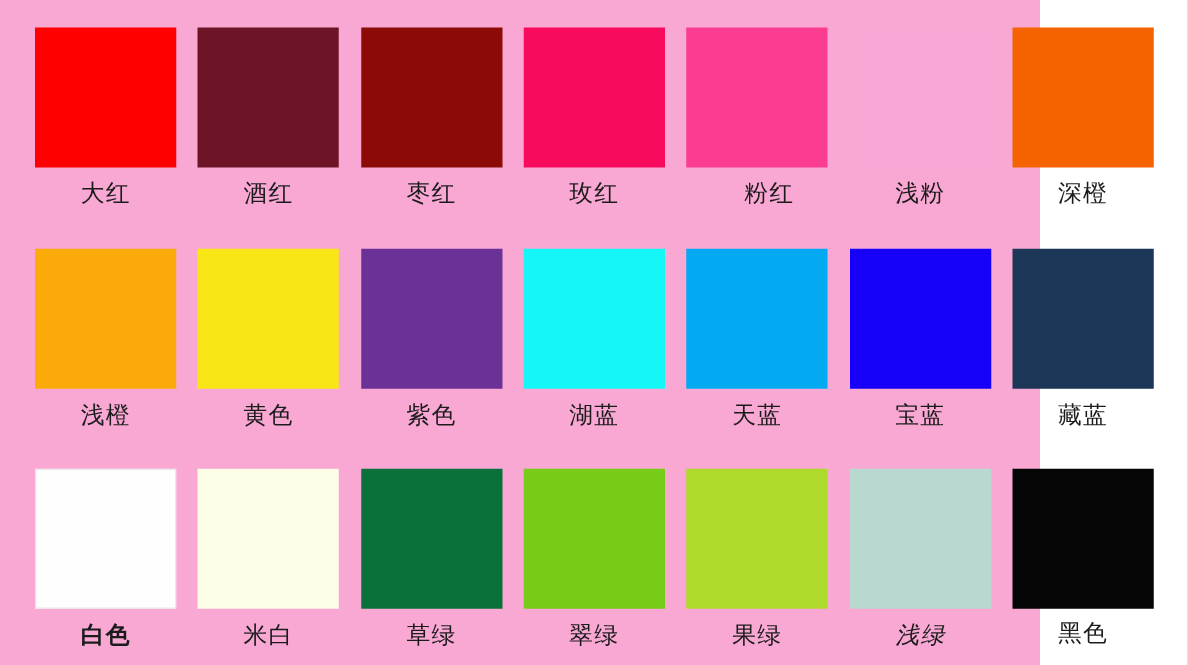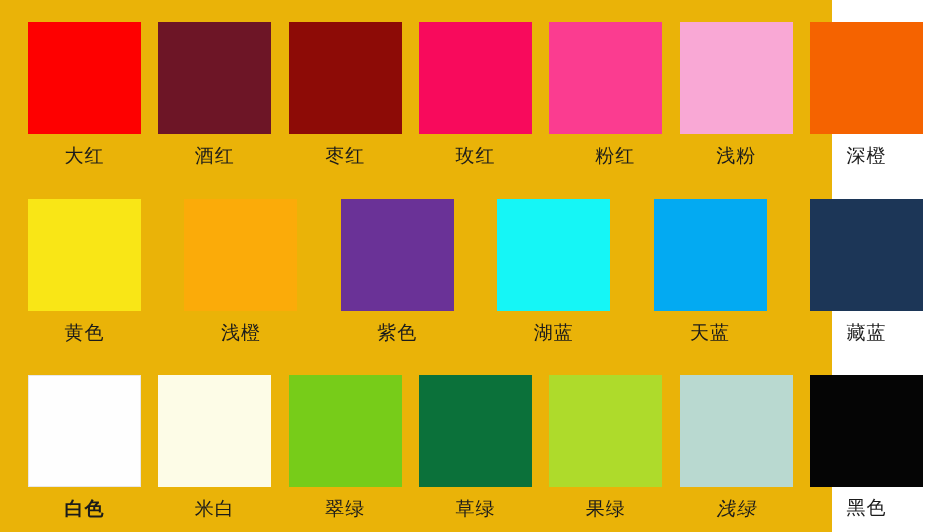--- a/index.html
+++ b/index.html
@@ -11,21 +11,21 @@
     width: 950px;
     height: 532px;
     background: #ffffff;
     font-family: "Liberation Sans", "DejaVu Sans", sans-serif;
     overflow: hidden;
   }
   #palette-board {
     position: relative;
     width: 832px;
     height: 532px;
-    background: #eab308;
+    background: #f9a8d4;
   }
   .swatch-row {
     display: flex;
     width: 950px;
     padding: 0 27px 0 28px;
     justify-content: space-between;
   }
   #row-1 { padding-top: 22px; }
   #row-2 { padding-top: 32px; }
   #row-3 { padding-top: 31px; }
@@ -85,61 +85,65 @@
       <div class="swatch-label" style="color: rgb(27, 27, 27);">浅粉</div>
     </div>
     <div class="swatch-cell">
       <div class="swatch-chip" style="background-color: rgb(245, 99, 0);"></div>
       <div class="swatch-label" style="color: rgb(27, 27, 27);">深橙</div>
     </div>
   </div>
 
   <div class="swatch-row" id="row-2">
     <div class="swatch-cell">
+      <div class="swatch-chip" style="background-color: rgb(251, 171, 9);"></div>
+      <div class="swatch-label" style="color: rgb(27, 27, 27);">浅橙</div>
+    </div>
+    <div class="swatch-cell">
       <div class="swatch-chip" style="background-color: rgb(249, 230, 22);"></div>
       <div class="swatch-label" style="color: rgb(27, 27, 27);">黄色</div>
-    </div>
-    <div class="swatch-cell">
-      <div class="swatch-chip" style="background-color: rgb(251, 171, 9);"></div>
-      <div class="swatch-label" style="color: rgb(27, 27, 27);">浅橙</div>
     </div>
     <div class="swatch-cell">
       <div class="swatch-chip" style="background-color: rgb(106, 50, 151);"></div>
       <div class="swatch-label" style="color: rgb(27, 27, 27);">紫色</div>
     </div>
     <div class="swatch-cell">
       <div class="swatch-chip" style="background-color: rgb(21, 246, 246);"></div>
       <div class="swatch-label" style="color: rgb(27, 27, 27);">湖蓝</div>
     </div>
     <div class="swatch-cell">
       <div class="swatch-chip" style="background-color: rgb(3, 170, 242);"></div>
       <div class="swatch-label" style="color: rgb(27, 27, 27);">天蓝</div>
+    </div>
+    <div class="swatch-cell">
+      <div class="swatch-chip" style="background-color: rgb(23, 0, 248);"></div>
+      <div class="swatch-label" style="color: rgb(27, 27, 27);">宝蓝</div>
     </div>
     <div class="swatch-cell">
       <div class="swatch-chip" style="background-color: rgb(28, 54, 87);"></div>
       <div class="swatch-label" style="color: rgb(27, 27, 27);">藏蓝</div>
     </div>
   </div>
 
   <div class="swatch-row" id="row-3">
     <div class="swatch-cell">
       <div class="swatch-chip has-outline" style="background-color: rgb(254, 254, 254);"></div>
       <div class="swatch-label" style="color: rgb(27, 27, 27); font-weight: bold;">白色</div>
     </div>
     <div class="swatch-cell">
       <div class="swatch-chip" style="background-color: rgb(253, 252, 231);"></div>
       <div class="swatch-label" style="color: rgb(27, 27, 27);">米白</div>
     </div>
     <div class="swatch-cell">
+      <div class="swatch-chip" style="background-color: rgb(11, 113, 58);"></div>
+      <div class="swatch-label" style="color: rgb(27, 27, 27);">草绿</div>
+    </div>
+    <div class="swatch-cell">
       <div class="swatch-chip" style="background-color: rgb(119, 204, 25);"></div>
       <div class="swatch-label" style="color: rgb(27, 27, 27);">翠绿</div>
-    </div>
-    <div class="swatch-cell">
-      <div class="swatch-chip" style="background-color: rgb(11, 113, 58);"></div>
-      <div class="swatch-label" style="color: rgb(27, 27, 27);">草绿</div>
     </div>
     <div class="swatch-cell">
       <div class="swatch-chip" style="background-color: rgb(174, 219, 43);"></div>
       <div class="swatch-label" style="color: rgb(27, 27, 27);">果绿</div>
     </div>
     <div class="swatch-cell">
       <div class="swatch-chip" style="background-color: rgb(185, 217, 208);"></div>
       <div class="swatch-label" style="color: rgb(27, 27, 27); font-style: italic;">浅绿</div>
     </div>
     <div class="swatch-cell">

